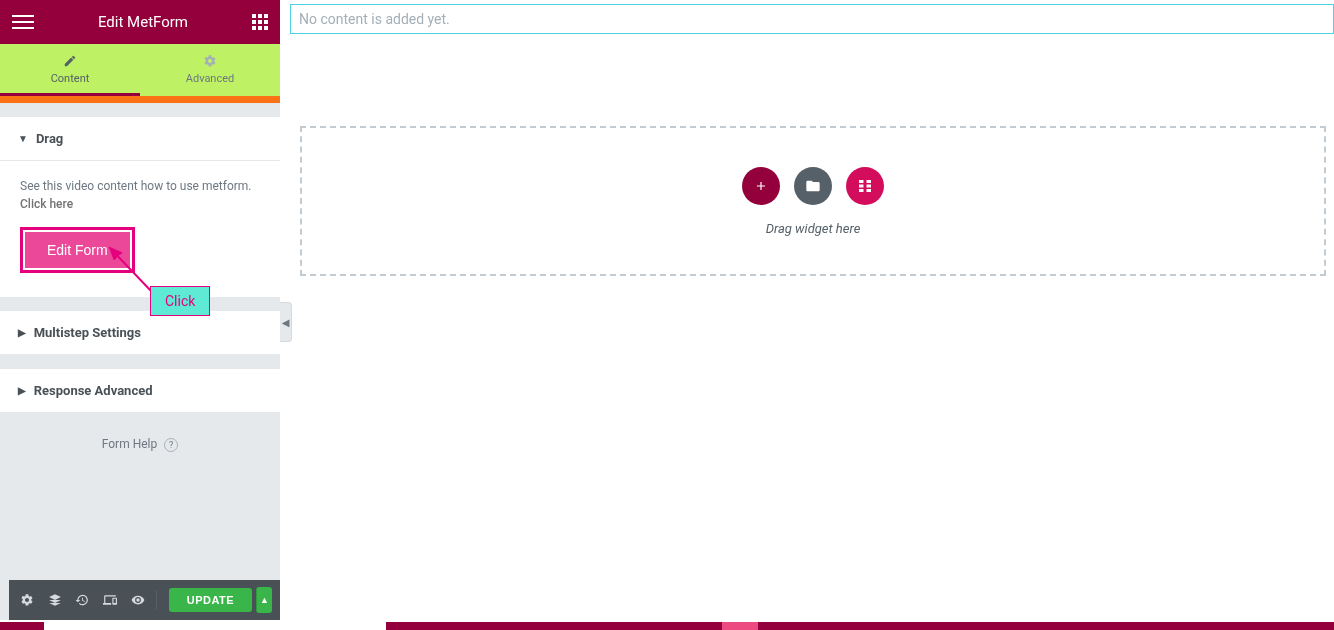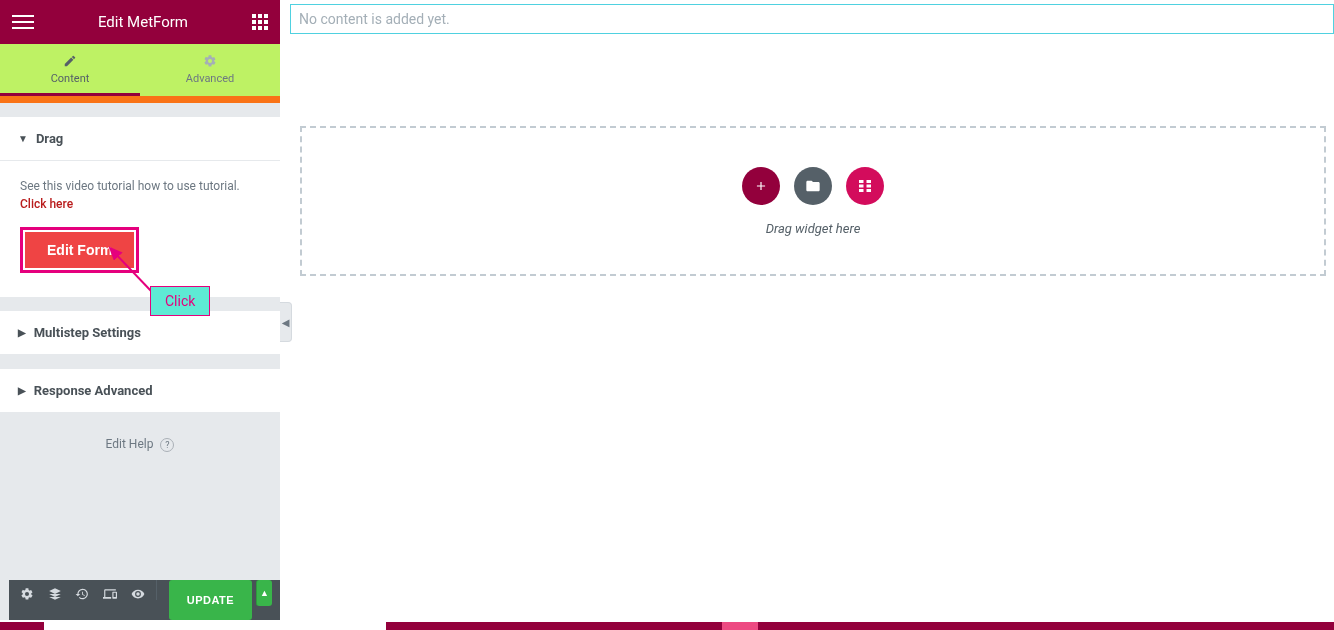--- a/index.html
+++ b/index.html
@@ -18,33 +18,33 @@
 .tab { flex: 1; text-align: center; padding: 10px 0 8px; cursor: pointer; font-size: 11px; color: #6d7882; }
 .tab .tab-icon { display: block; margin: 0 auto 4px; }
 .tab.active { border-bottom: 3px solid #93003c; color: #556068; }
 
 .section-header { background: #fff; padding: 14px 18px; font-size: 13px; font-weight: 700; color: #495157; border-bottom: 1px solid #e6e9ec; cursor: pointer; display: flex; align-items: center; gap: 8px; }
 .section-header.collapsed { background: #fff; }
 .caret { font-size: 10px; }
 
 .section-body { background: #fff; padding: 16px 20px 24px; }
 .tutorial-text { font-size: 12px; color: #6d7882; line-height: 1.5; }
-.tutorial-text a { color: #b91c1c; text-decoration: none; font-weight: 500; }
+.tutorial-text a { color: #737373; text-decoration: none; font-weight: 500; }
 
 .edit-form-wrapper { position: relative; margin-top: 14px; display: inline-block; }
 .edit-form-highlight { border: 3px solid #e5007d; padding: 2px; display: inline-block; }
-.edit-form-btn { background: #ef4444; color: #fff; border: none; padding: 10px 22px; font-size: 14px; font-weight: 700; cursor: pointer; }
+.edit-form-btn { background: #ec4899; color: #fff; border: none; padding: 10px 22px; font-size: 14px; font-weight: 400; cursor: pointer; }
 
 .arrow-annotation { position: absolute; left: 104px; top: 240px; pointer-events: none; }
 .click-label { position: absolute; left: 150px; top: 286px; border: 1px solid #e5007d; background: #5eead4; padding: 6px 14px; color: #e5007d; font-size: 14px; pointer-events: none; }
 
 .help-section { text-align: center; padding: 24px 0; color: #6d7882; font-size: 12px; }
 .help-icon { display: inline-block; width: 14px; height: 14px; border: 1px solid #aab0b7; border-radius: 50%; font-size: 9px; line-height: 13px; text-align: center; margin-left: 4px; vertical-align: middle; }
 
-.bottom-bar { height: 40px; background: #495157; display: flex; padding: 0 8px; gap: 8px; margin-top: auto; margin-left: 9px; }
+.bottom-bar { height: 40px; background: #495157; display: flex; align-items: center; padding: 0 8px; gap: 8px; margin-top: auto; margin-left: 9px; }
 .bottom-icon { width: 28px; height: 28px; display: flex; align-items: center; justify-content: center; color: #d5dadf; cursor: pointer; border-radius: 3px; }
 .bottom-sep { width: 1px; height: 20px; background: #556068; }
 .update-btn { background: #39b54a; color: #fff; border: none; padding: 6px 18px; font-size: 11px; font-weight: 700; letter-spacing: 0.5px; cursor: pointer; border-radius: 3px; margin-left: 4px; }
 .update-caret { background: #39b54a; color: #fff; border: none; width: 22px; height: 26px; cursor: pointer; border-radius: 3px; font-size: 9px; margin-left: -4px; border-left: 1px solid #2e9a3c; }
 
 .canvas { position: absolute; left: 290px; top: 4px; right: 0; bottom: 0; }
 .no-content-bar { border: 1px solid #4fd1e0; background: #fff; padding: 6px 8px; font-size: 14px; color: #a4afb7; }
 
 .drop-zone { margin: 92px 0 0 10px; width: 1026px; height: 150px; border: 2px dashed #c2cbd2; display: flex; flex-direction: column; align-items: center; justify-content: center; gap: 16px; position: relative; }
 .zone-buttons { display: flex; gap: 14px; }
@@ -105,21 +105,21 @@
   </div>
 
   <div style="height:14px"></div>
 
   <div class="section-header">
     <span class="caret">▼</span>
     <span>Drag</span>
   </div>
   <div class="section-body">
     <div class="tutorial-text">
-      <span>See this video tutorial how to use tutorial. </span><a href="#">Click here</a>
+      <span>See this video content how to use metform. </span><a href="#">Click here</a>
     </div>
     <div class="edit-form-wrapper">
       <div class="edit-form-highlight">
         <button class="edit-form-btn">Edit Form</button>
       </div>
     </div>
   </div>
 
   <div style="height:14px"></div>
 
@@ -129,21 +129,21 @@
   </div>
 
   <div style="height:14px"></div>
 
   <div class="section-header collapsed">
     <span class="caret">▶</span>
     <span>Response Advanced</span>
   </div>
 
   <div class="help-section">
-    <span>Edit Help</span>
+    <span>Form Help</span>
     <span class="help-icon">?</span>
   </div>
 
   <div class="bottom-bar">
     <div class="bottom-icon">
       <svg width="14" height="14" viewBox="0 0 24 24">
           <path fill="#d5dadf" d="M19.14 12.94a7.07 7.07 0 0 0 .05-.94 7.07 7.07 0 0 0-.05-.94l2.03-1.58a.5.5 0 0 0 .12-.64l-1.92-3.32a.5.5 0 0 0-.61-.22l-2.39.96a7.03 7.03 0 0 0-1.62-.94l-.36-2.54A.5.5 0 0 0 13.9 2h-3.84a.5.5 0 0 0-.49.42l-.36 2.54c-.58.24-1.12.55-1.62.94l-2.39-.96a.5.5 0 0 0-.61.22L2.67 8.48a.5.5 0 0 0 .12.64l2.03 1.58a7.07 7.07 0 0 0-.05.94c0 .32.02.63.05.94l-2.03 1.58a.5.5 0 0 0-.12.64l1.92 3.32c.14.24.43.34.61.22l2.39-.96c.5.39 1.04.7 1.62.94l.36 2.54c.4.24.25.42.49.42h3.84c.24 0 .45-.18.49-.42l.36-2.54c.58-.24 1.12-.55 1.62-.94l2.39.96c.18.12.47.02.61-.22l1.92-3.32a.5.5 0 0 0-.12-.64l-2.03-1.58zM12 15.5A3.5 3.5 0 1 1 12 8.5a3.5 3.5 0 0 1 0 7z"></path>
         </svg>
     </div>
     <div class="bottom-icon">

